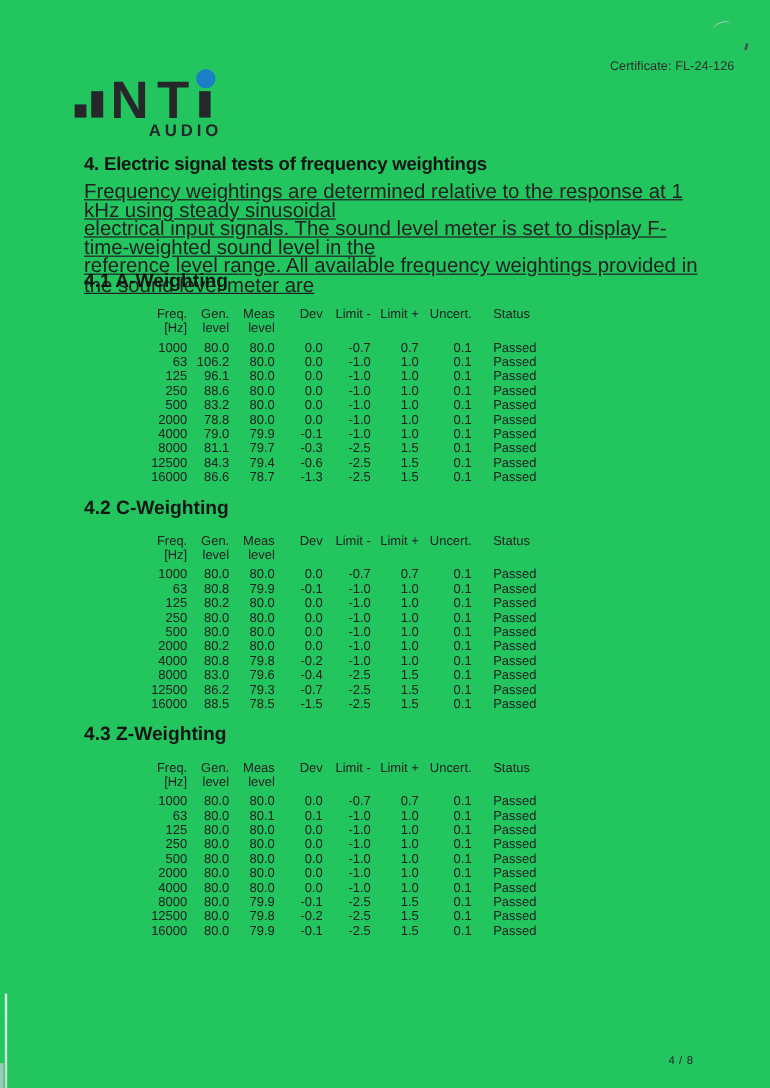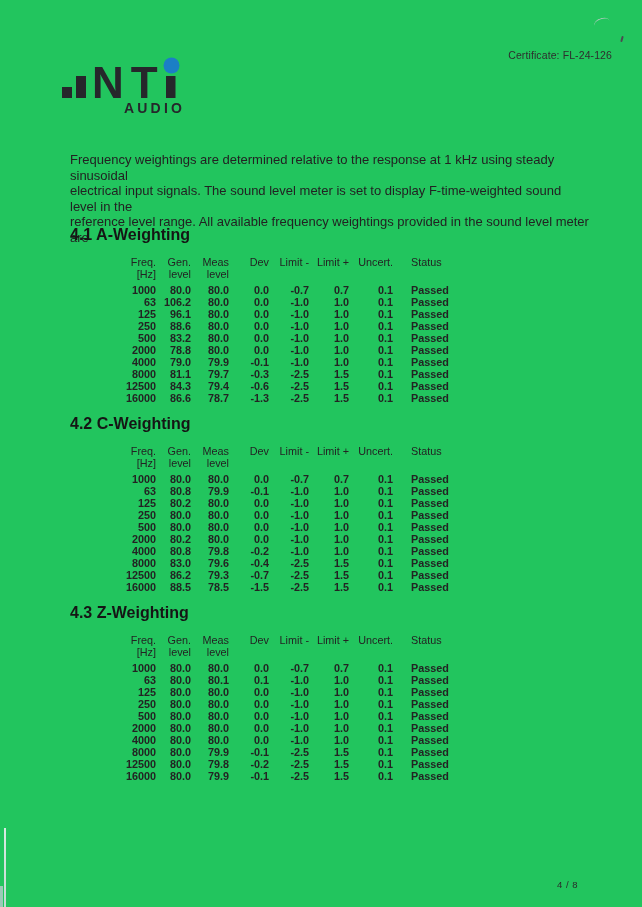--- a/index.html
+++ b/index.html
@@ -28,33 +28,33 @@
     background:#4c4c50;transform:rotate(16deg);border-radius:1px;
   }
 
   
   .doc-title{
     position:absolute;left:70px;top:129px;
     font-size:15.5px;font-weight:bold;color:#141414;letter-spacing:-0.2px;
   }
   .doc-body{
     position:absolute;left:70px;top:152px;width:520px;
-    font-size:13px;line-height:15.6px;color:#222;
+    font-size:17px;line-height:15.6px;color:#222;text-decoration:underline;
   }
 
   
   .tables-root{position:absolute;left:70px;top:229px;width:460px;}
   .table-section{margin-bottom:14px;}
   .section-heading{
     font-size:16px;font-weight:bold;color:#151515;
     line-height:12px;margin-bottom:15px;
   }
   .wtable{margin-left:40px;font-size:10.8px;color:#232323;}
   .row{display:flex;}
-  .drow{height:12px;line-height:12px;font-weight:bold;}
+  .drow{height:12px;line-height:12px;}
   .thead{margin-bottom:4px;}
   .cell{flex:none;text-align:right;white-space:nowrap;}
   .hl1,.hl2{line-height:12px;height:12px;}
   .c1{width:46px;}
   .c2{width:35px;text-align:right;}
   .c3{width:38px;}
   .c4{width:40px;text-align:right;}
   .c5{width:40px;}
   .c6{width:40px;}
   .c7{width:44px;}
@@ -90,20 +90,21 @@
       <circle cx="109.5" cy="9.5" r="8" fill="#1b7fc6"></circle>
       <text x="62" y="57" font-family="Liberation Sans, DejaVu Sans, sans-serif" font-size="14" font-weight="bold" letter-spacing="3.2" fill="#26272b">AUDIO</text>
     </svg>
   </div>
 
   <div class="certificate">Certificate: FL-24-126</div>
 
   <div class="mark-squiggle"></div>
   <div class="mark-apostrophe"></div>
 
+  <div class="doc-title">4. Electric signal tests of frequency weightings</div>
   <div class="doc-body">
     <div>Frequency weightings are determined relative to the response at 1 kHz using steady sinusoidal</div>
     <div>electrical input signals. The sound level meter is set to display F-time-weighted sound level in the</div>
     <div>reference level range. All available frequency weightings provided in the sound level meter are</div>
   </div>
 
   <div class="tables-root">
       <div class="table-section">
         <div class="section-heading">4.1 A-Weighting</div>
         <div class="wtable">

